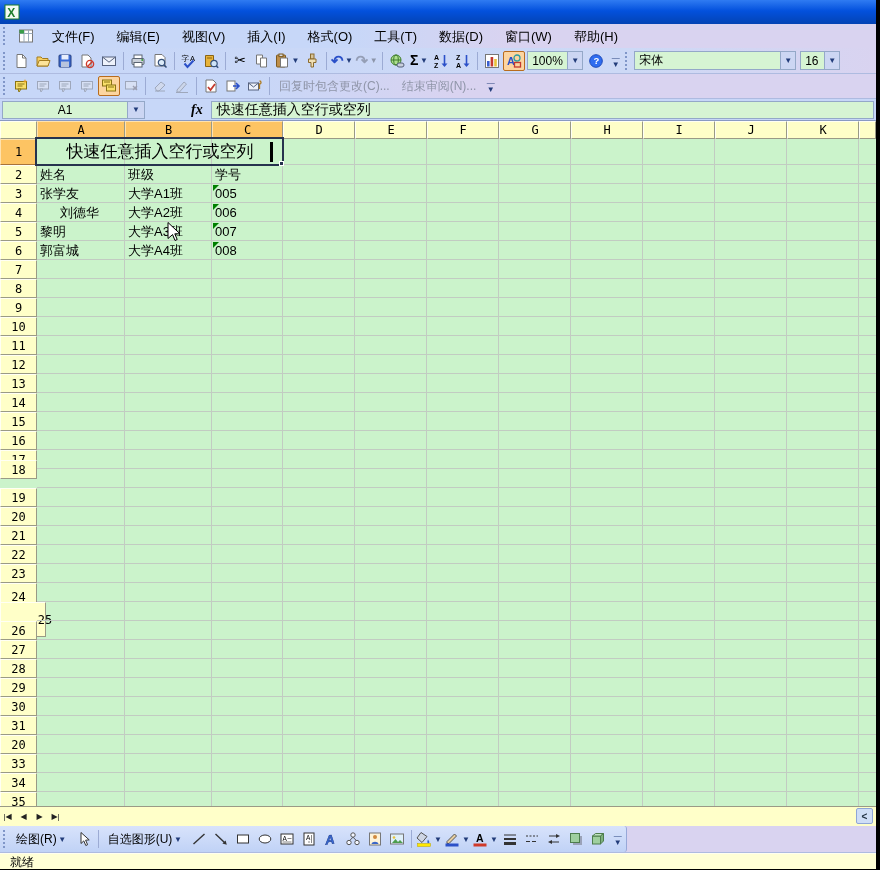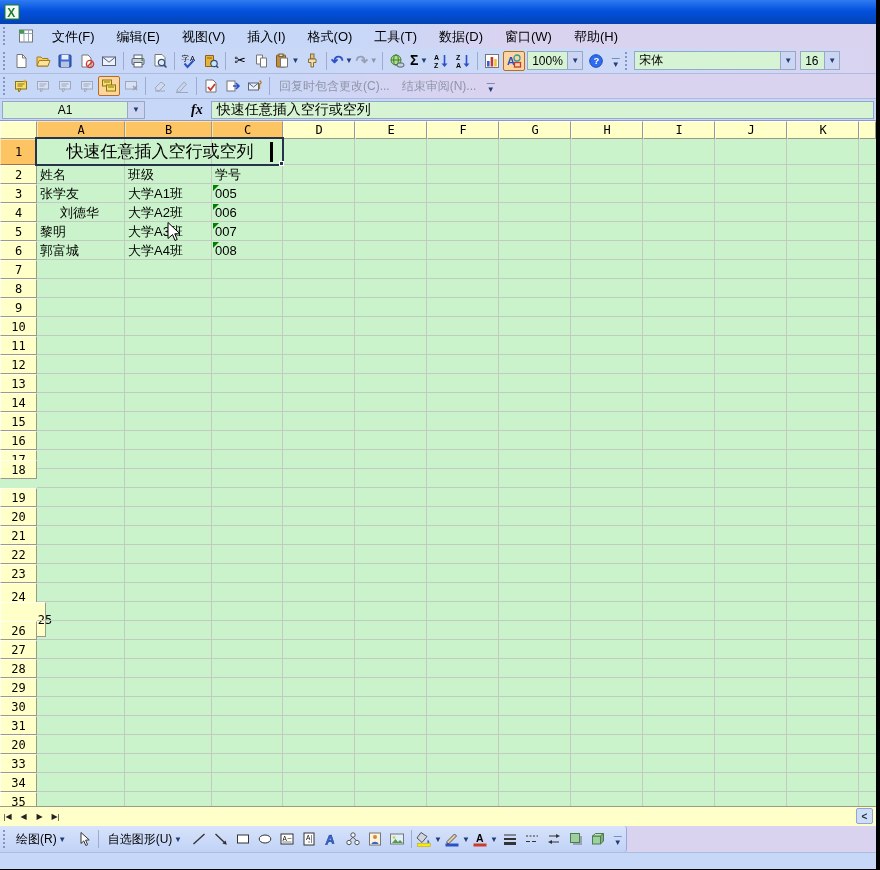--- a/index.html
+++ b/index.html
@@ -738,19 +738,22 @@
               <rect x="2.5" y="5" width="8" height="8" fill="#9ecf9e" stroke="#4d7d4d"></rect>
               <path d="M2.5 5l3-2.5h8L10.5 5z" fill="#c0e4c0" stroke="#4d7d4d"></path>
               <path d="M10.5 5l3-2.5V10l-3 3z" fill="#7db07d" stroke="#4d7d4d"></path>
             </svg>
           </span>
         </div>
         <div class="overflow">—<br>▼</div>
       </div>
   </div>
 
+  <div class="statusbar">
+    <span>就绪</span>
+  </div>
 
   <span class="cursor-arrow">
     <svg width="14" height="20" viewBox="0 0 14 20">
         <polygon points="1,0.5 1,16.5 5.6,12.6 8,18.5 10.2,17.5 7.8,11.8 13,11.8" fill="#fff" stroke="#000" stroke-width="1"></polygon>
       </svg>
   </span>
 </div>
 
 </body></html>

